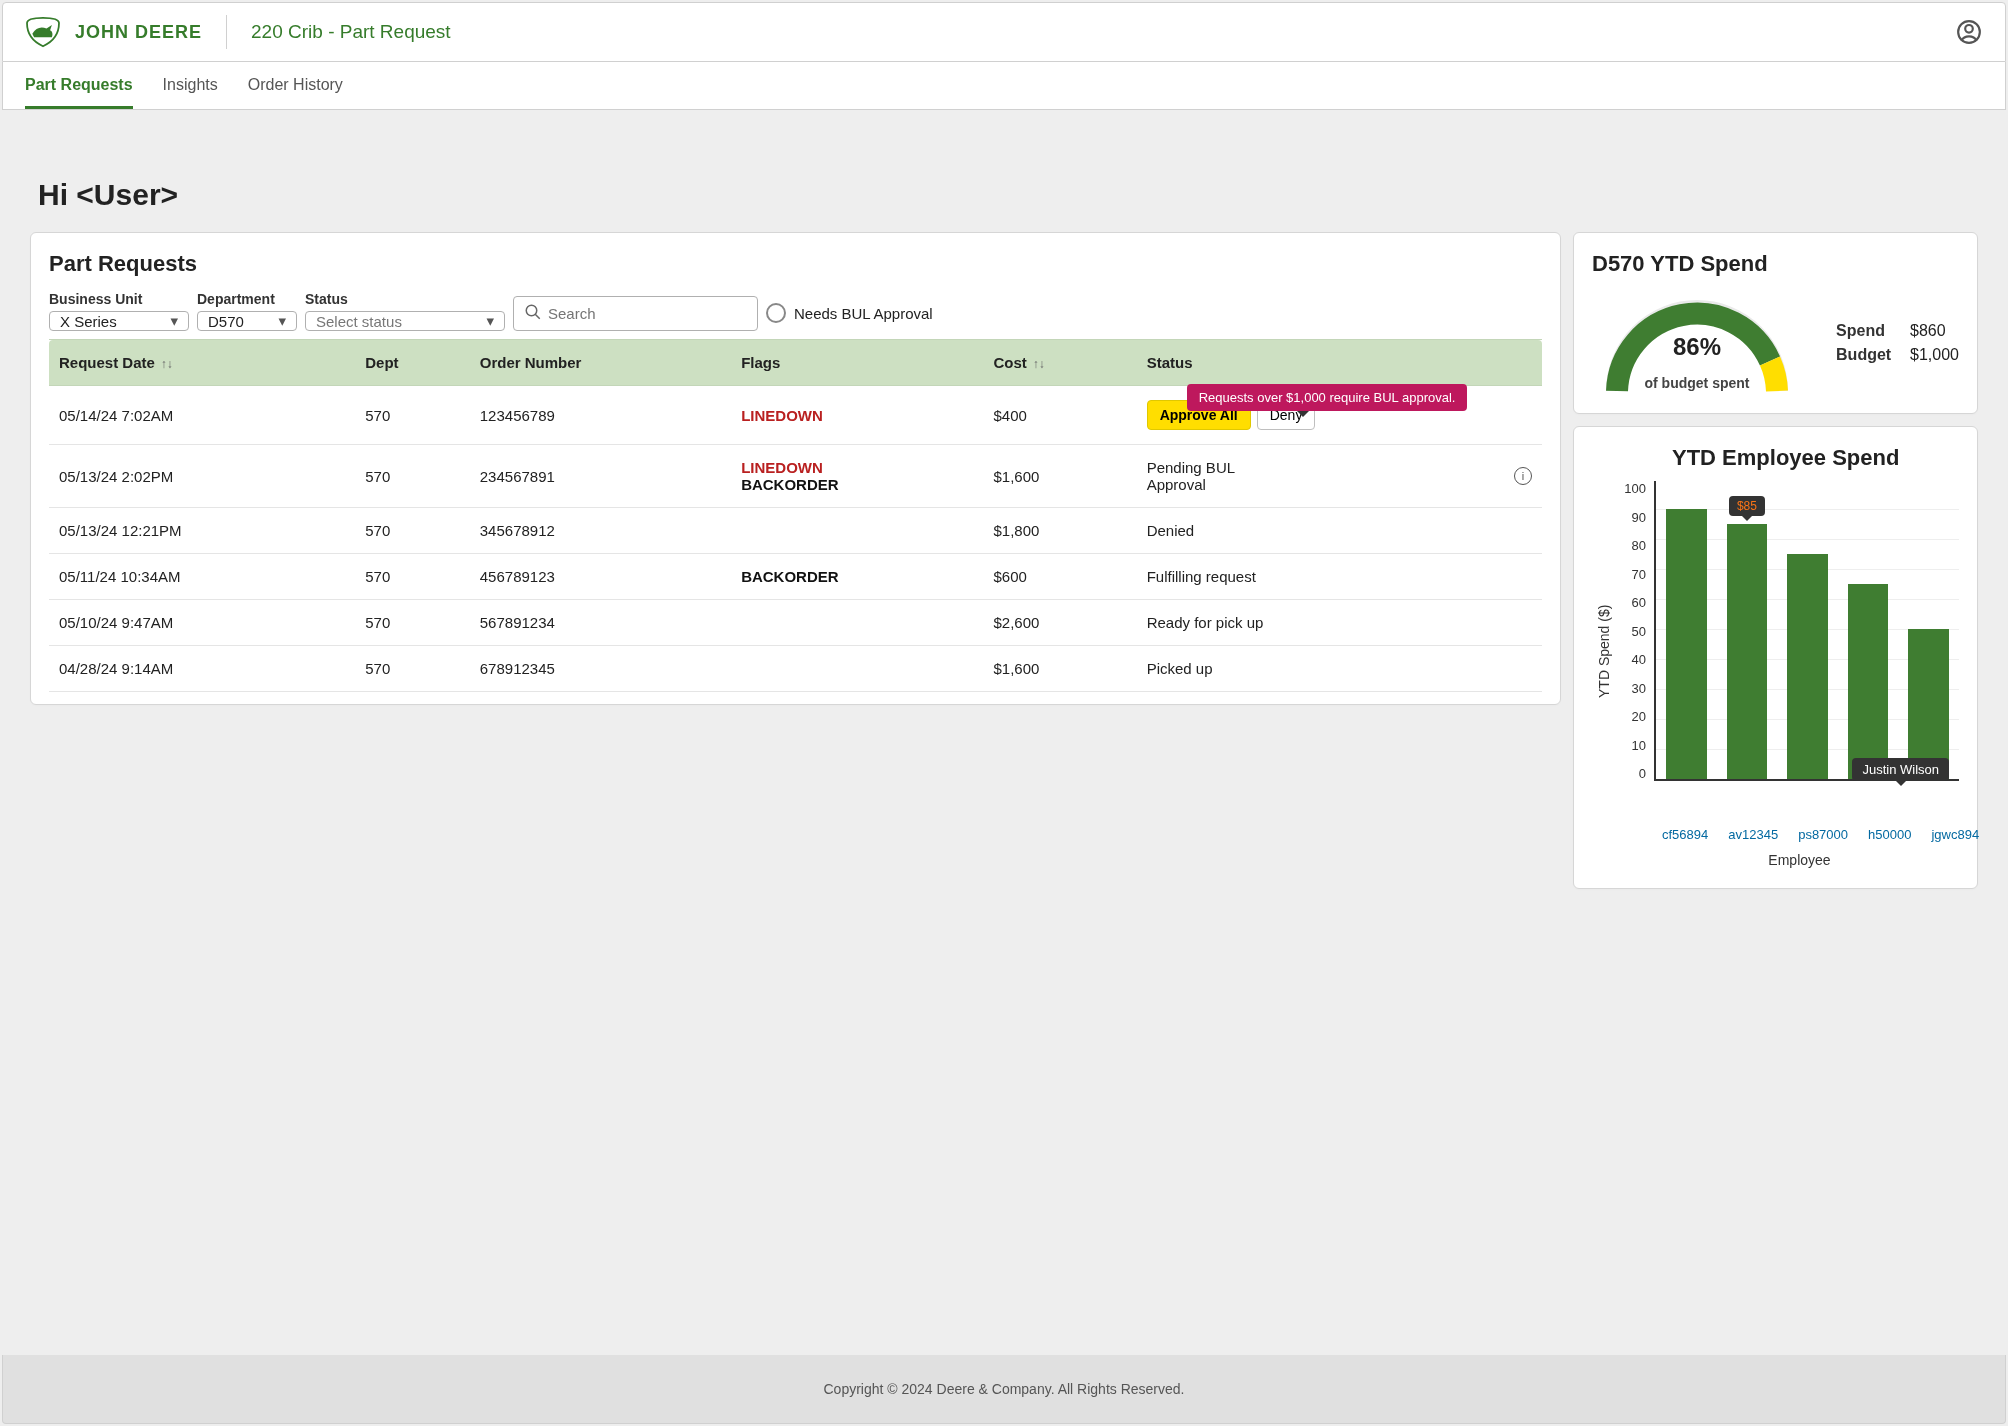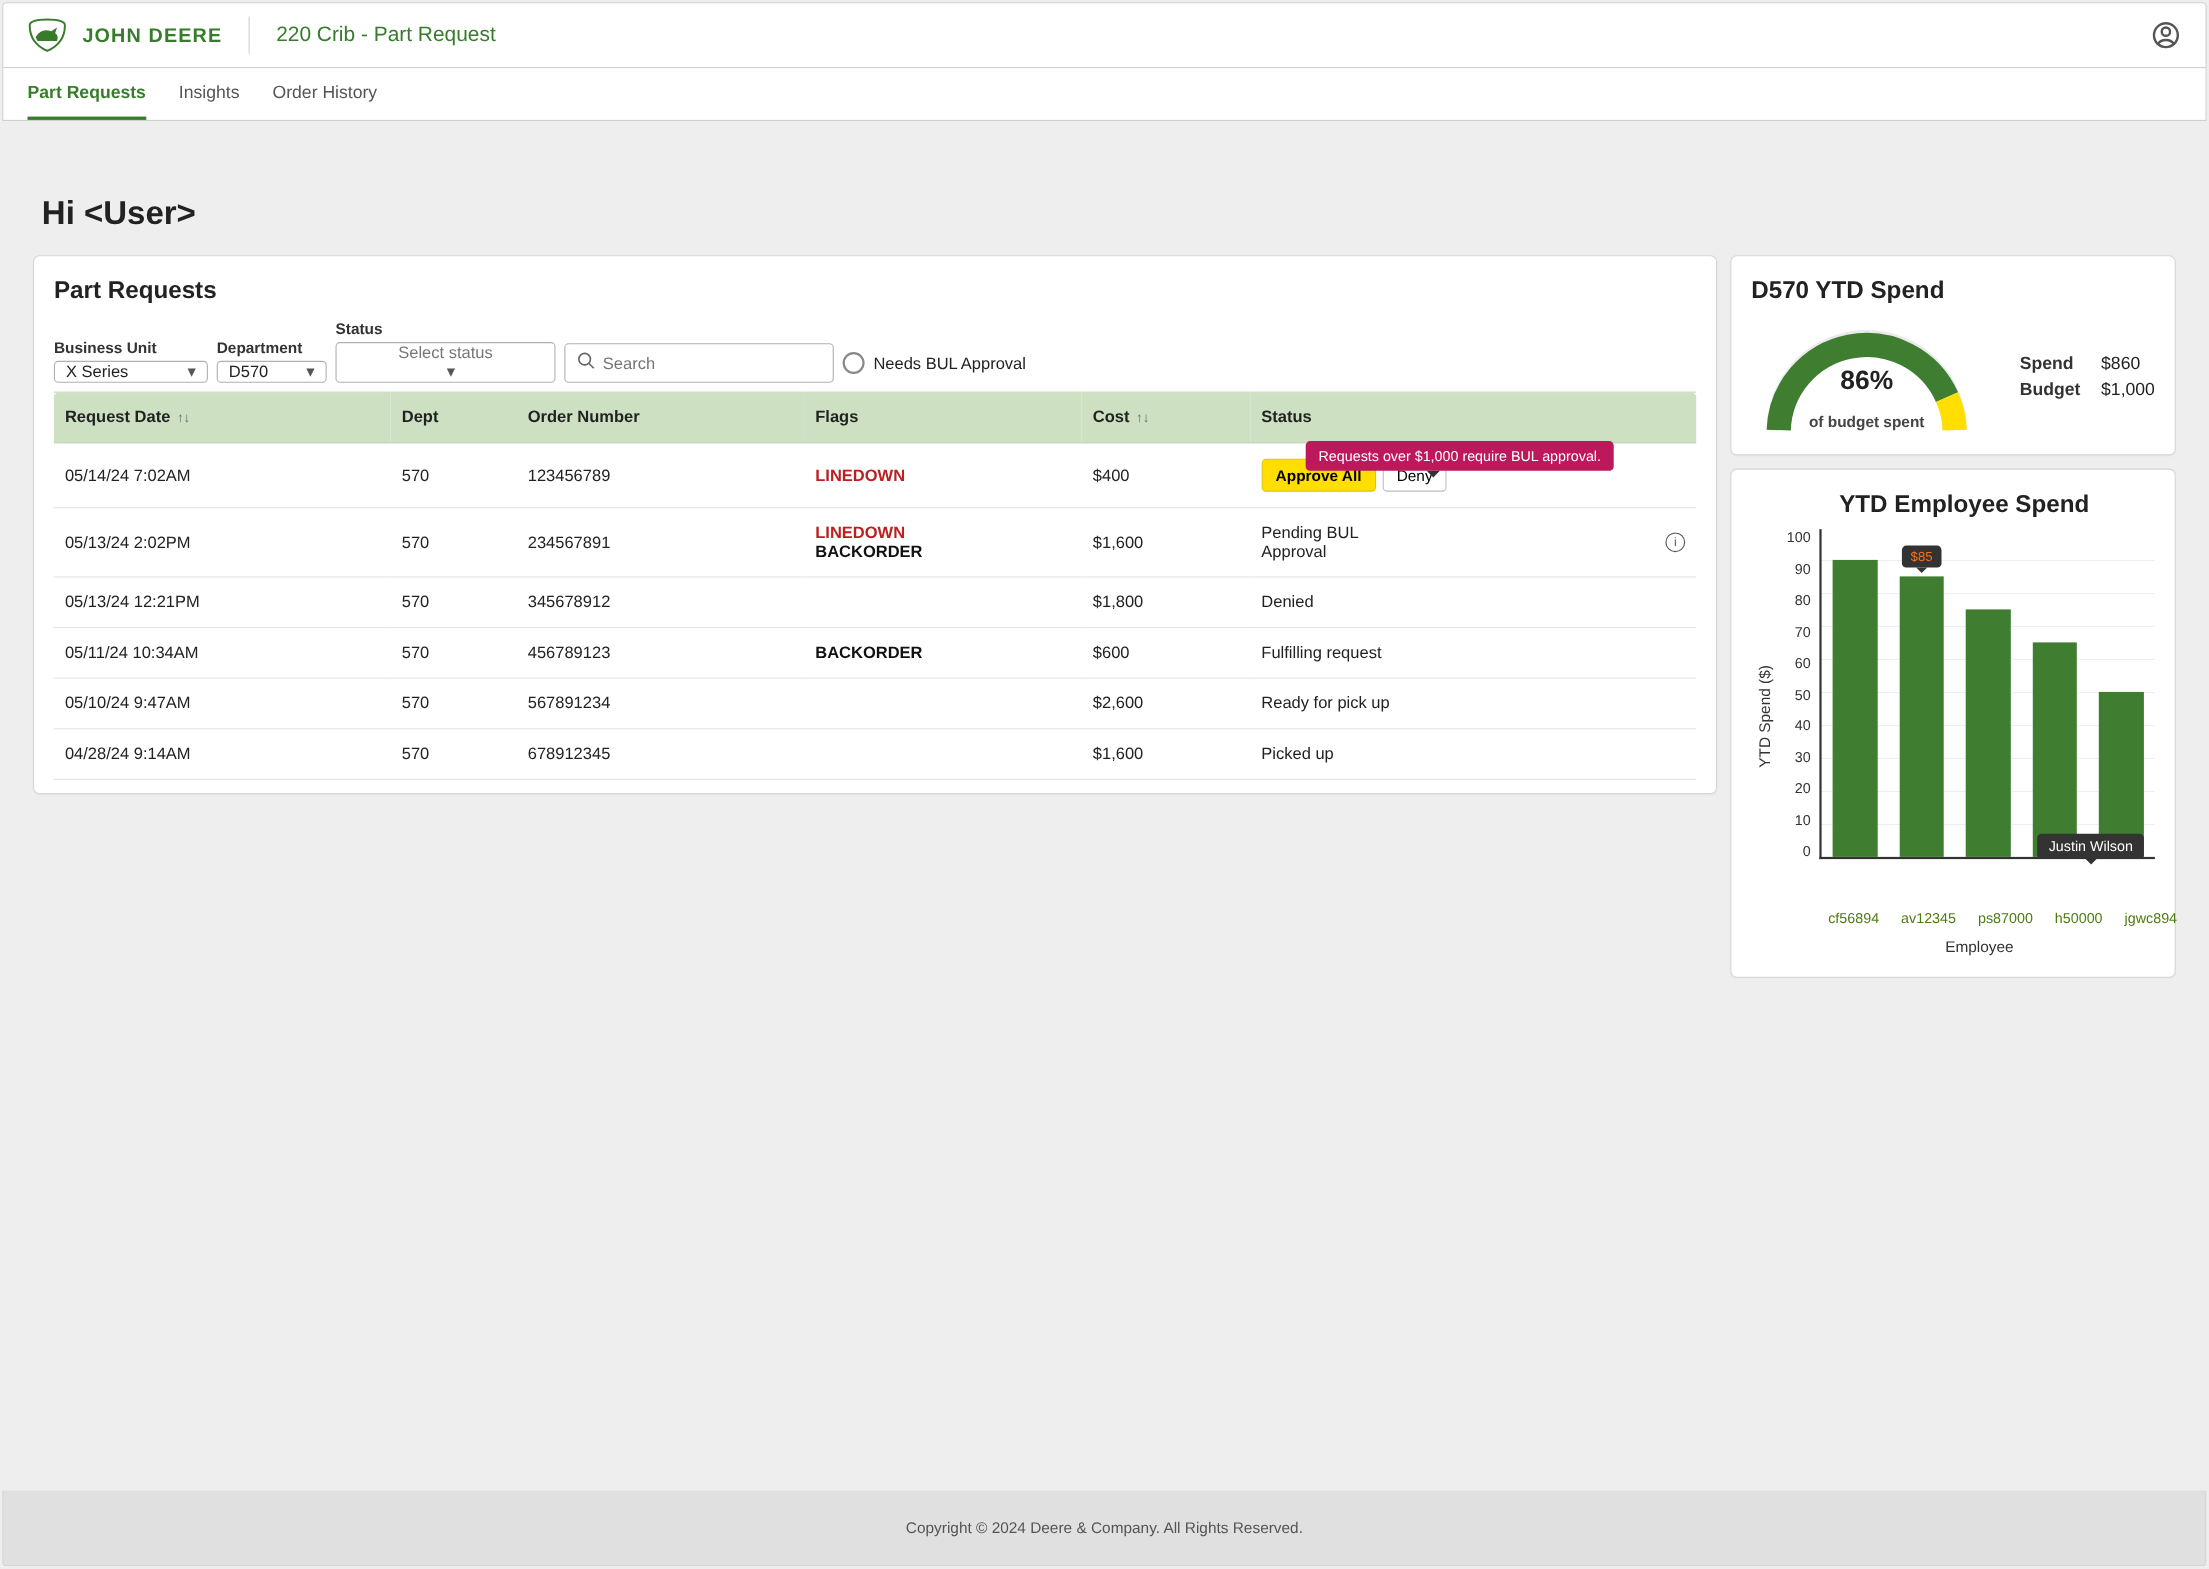--- a/index.html
+++ b/index.html
@@ -68,21 +68,21 @@
   .card-title { font-size:22px; font-weight:700; margin-bottom: 14px;}
   
   .filters { display:flex; gap:8px; align-items:flex-end; flex-wrap:wrap; margin-bottom:8px;}
   .filter-group { display:flex; flex-direction:column; gap:4px;}
   .filter-label { font-size:14px; font-weight:600; color:#333;}
   .select {
     display:flex; align-items:center; justify-content:space-between;
     border:1px solid #b0b0b0; border-radius:4px; padding:0 10px; font-size:15px; background:#fff;
     min-width: 140px; cursor:pointer;
   }
-  .select.wide{min-width:200px;flex-direction:column;}
+  .select.wide{min-width:200px;}
   .chev { margin-left:10px; color:#555;}
   .search-wrap {
     display:flex; align-items:center; gap:6px;
     border:1px solid #b0b0b0; border-radius:4px; padding: 6px 10px; min-width:198px;
   }
   .search-wrap input { border:none; outline:none; font-size:15px; width:100%; background:transparent;}
   .radio-wrap { display:flex; align-items:center; gap:8px; padding-bottom:8px;}
   .radio-circle {
     width:20px;height:20px;border:2px solid #888;border-radius:50%;
   }
@@ -139,21 +139,21 @@
   }
   .plot {
     position:relative; flex:1; height:300px;
     border-left:2px solid #333; border-bottom:2px solid #333;
     display:flex; align-items:flex-end; gap:20px; padding: 0 10px;
     background: repeating-linear-gradient(to top, transparent 0, transparent 29px, #eee 29px, #eee 30px);
   }
   .bar-wrap { flex:1; display:flex; flex-direction:column; align-items:center; position:relative;}
   .bar { width: 100%; max-width:44px; background:#3f7d31;}
   .x-labels { display:flex; margin-left:60px; gap:20px; padding: 6px 10px 0 10px;}
-  .x-labels div{ flex:1; text-align:center; font-size:13px; color:#4d7c0f;}
+  .x-labels div{ flex:1; text-align:center; font-size:13px; color:#0369a1;}
   .x-axis-title { text-align:center; font-size:14px; color:#333; margin-top:10px; margin-left:48px;}
   .bar-tooltip {
     position:absolute; top:-28px; background:#333; color:#f97316; padding:3px 8px; border-radius:4px; font-size:12px;
   }
   .bar-tooltip::after {
     content:""; position:absolute; bottom:-5px; left:50%; transform:translateX(-50%);
     border-left:5px solid transparent;border-right:5px solid transparent;border-top:5px solid #333;
   }
   .cat-tooltip {
     position:absolute; background:#333; color:#fff; padding:4px 10px; border-radius:4px; font-size:13px;

